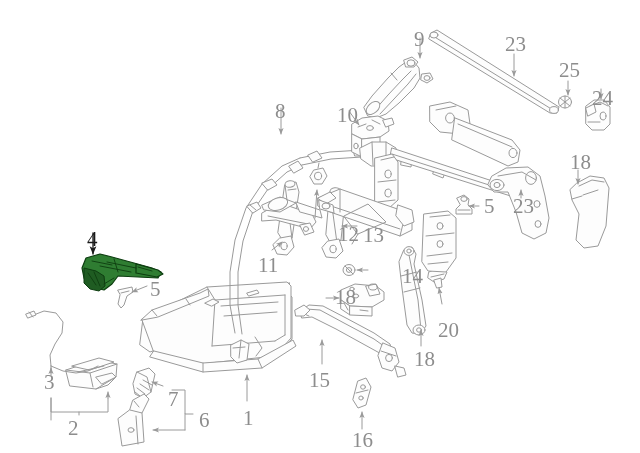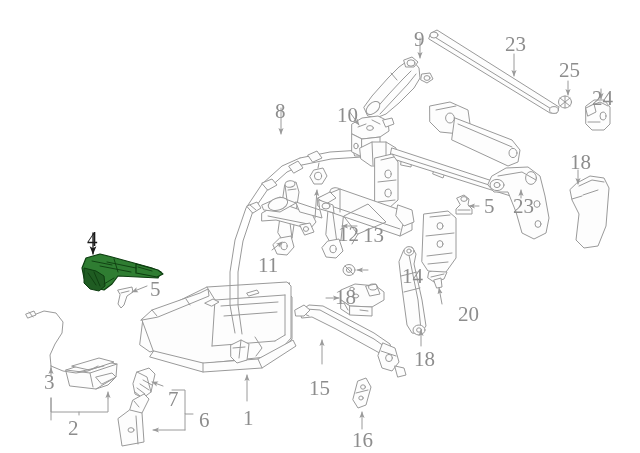--- a/index.html
+++ b/index.html
@@ -402,25 +402,25 @@
   <div class="lbl" style="left:150px;top:279px;">5</div>
   <div class="lbl" style="left:199px;top:410px;">6</div>
   <div class="lbl" style="left:168px;top:389px;">7</div>
   <div class="lbl" style="left:275px;top:101px;">8</div>
   <div class="lbl" style="left:414px;top:29px;">9</div>
   <div class="lbl" style="left:337px;top:105px;text-align:center;">10</div>
   <div class="lbl" style="left:258px;top:255px;">11</div>
   <div class="lbl" style="left:306px;top:224px;margin-left:32px;">12</div>
   <div class="lbl" style="left:363px;top:225px;">13</div>
   <div class="lbl" style="left:382px;top:266px;margin-left:20px;">14</div>
-  <div class="lbl" style="left:309px;top:370px;margin-top:8px;">15</div>
+  <div class="lbl" style="left:309px;top:370px;">15</div>
   <div class="lbl" style="left:352px;top:430px;font-family:Liberation Serif, serif;">16</div>
   <div class="lbl" style="left:484px;top:196px;">5</div>
   <div class="lbl" style="left:316px;top:287px;margin-left:19px;">18</div>
   <div class="lbl" style="left:414px;top:349px;">18</div>
-  <div class="lbl" style="left:438px;top:304px;margin-left:20px;">20</div>
+  <div class="lbl" style="left:438px;top:320px;">20</div>
   <div class="lbl" style="left:513px;top:196px;">23</div>
   <div class="lbl" style="left:570px;top:152px;">18</div>
   <div class="lbl" style="left:505px;top:34px;">23</div>
   <div class="lbl" style="left:592px;top:68px;margin-top:20px;">24</div>
   <div class="lbl" style="left:559px;top:60px;">25</div>
 
 </div>
 
 </body></html>

